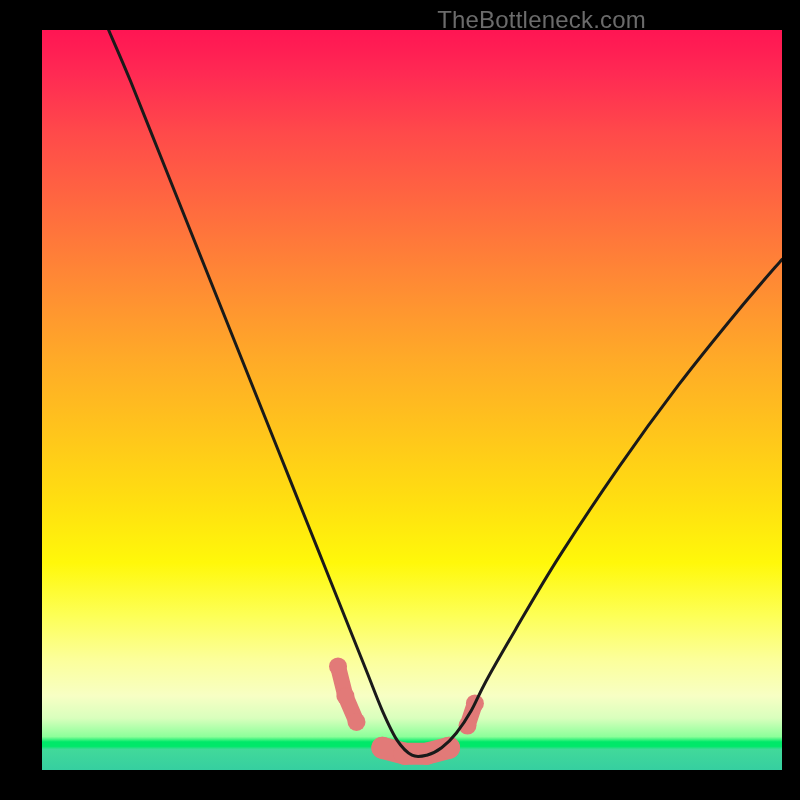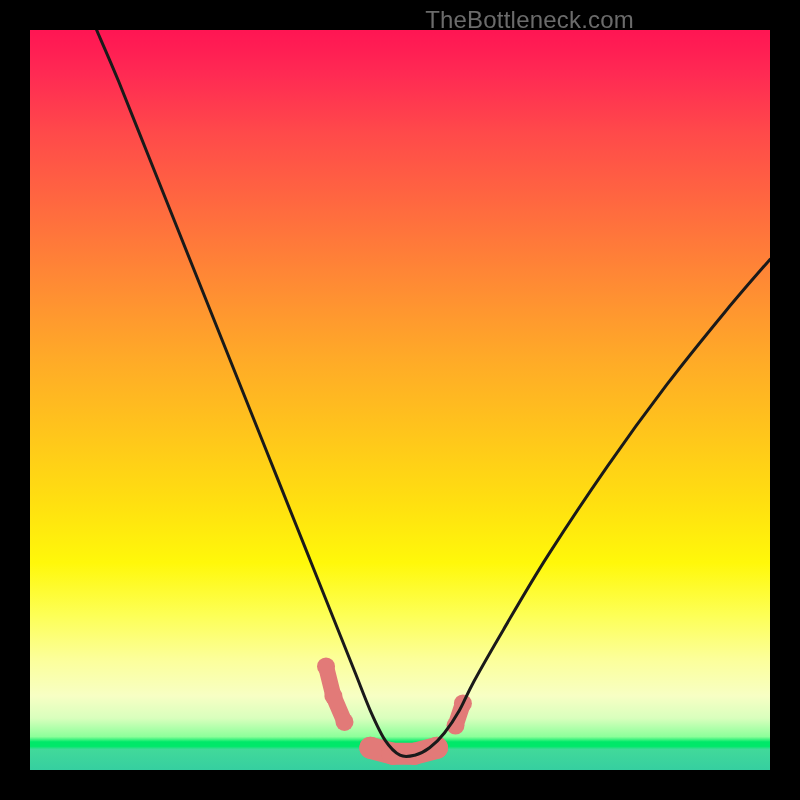--- a/index.html
+++ b/index.html
@@ -7,21 +7,21 @@
     padding: 0;
     width: 800px;
     height: 800px;
     background: #000;
     overflow: hidden;
     font-family: Arial, Helvetica, sans-serif;
   }
   .frame {
     position: absolute;
     top: 0;
-    left: 0;
+    left: 12px;
     width: 648px;
     height: 800px;
     background: #000;
   }
   .plot {
     position: absolute;
     top: 30px;
     left: 30px;
     width: 740px;
     height: 740px;

